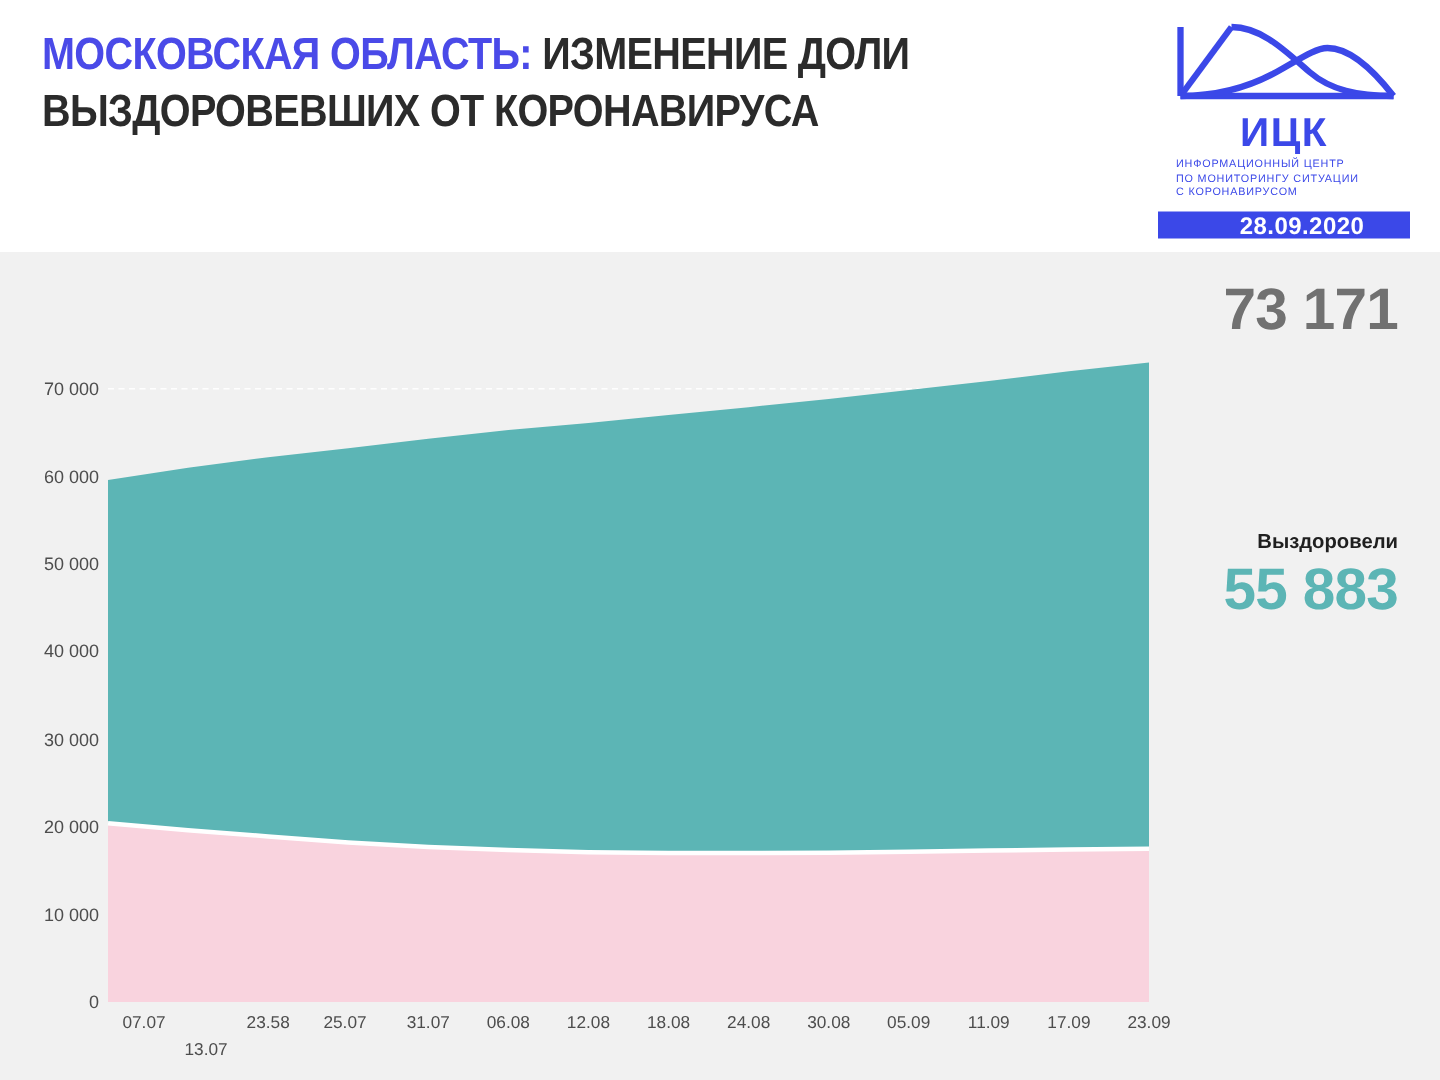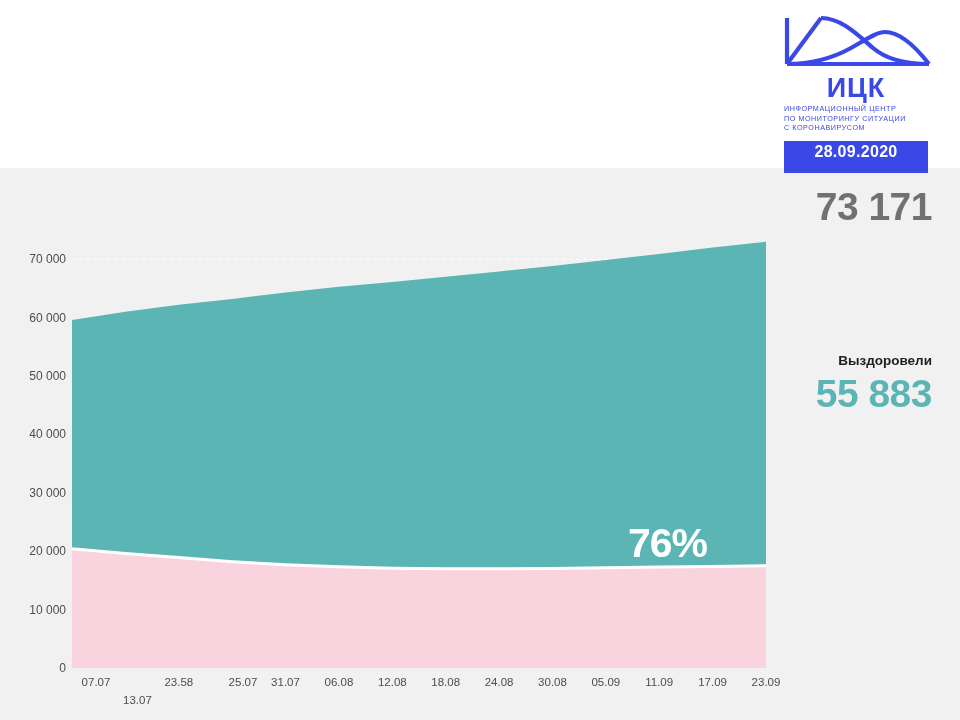--- a/index.html
+++ b/index.html
@@ -76,28 +76,29 @@
     letter-spacing: 0.55px;
     line-height: 9.6px;
     text-align: left;
     padding-left: 14px;
     margin-top: 3px;
     text-transform: uppercase;
   }
   .date-badge {
     margin: 8px auto 0 auto;
     width: 144px;
-    height: 32px;
+    height: 18px;
     background: #3b48e8;
     color: #ffffff;
     font-family: "Liberation Sans", sans-serif;
     font-weight: bold;
     font-size: 16px;
     line-height: 22px;
     letter-spacing: 0.3px;
+    padding-left: 24px;
   }
 
   
   .chart-panel {
     position: absolute;
     left: 0;
     top: 168px;
     width: 770px;
     height: 552px;
   }
@@ -181,20 +182,24 @@
 
   .stat-total { top: 14px; }
   .stat-rec   { top: 184px; }
   .stat-ill   { top: 374px; }
 </style>
 </head>
 <body>
 
 <div class="header">
 
+  <div class="title-block">
+    <div class="title-line"><span class="title-accent">МОСКОВСКАЯ ОБЛАСТЬ:</span><span> ИЗМЕНЕНИЕ ДОЛИ</span></div>
+    <div class="title-line">ВЫЗДОРОВЕВШИХ ОТ КОРОНАВИРУСА</div>
+  </div>
 
   <div class="logo-block">
     <svg class="logo-mark" viewBox="0 0 150 62">
       <g fill="none" stroke="#3b48e8" stroke-width="4.2" stroke-linejoin="miter" stroke-linecap="butt">
         <path d="M6 6 L6 52"></path>
         <path d="M6 52 L148 52"></path>
         <path d="M6 52 L40 6"></path>
         <path d="M40 6 C 60 6, 76 22, 92 36 C 106 48, 124 52, 148 52"></path>
         <path d="M6 52 C 30 52, 52 46, 70 36 C 86 27, 96 20, 104 20 C 118 20, 134 34, 148 52"></path>
       </g>
@@ -227,34 +232,33 @@
       <div class="ytick" style="top: 324.8px;">30 000</div>
       <div class="ytick" style="top: 266.4px;">40 000</div>
       <div class="ytick" style="top: 208px;">50 000</div>
       <div class="ytick" style="top: 149.6px;">60 000</div>
       <div class="ytick" style="top: 91.2px;">70 000</div>
     </div>
   <div class="xtick-wrap" id="xticks">
       <div class="xtick" style="left: 72px; top: 8px; padding-left: 48px;">07.07</div>
       <div class="xtick" style="left: 125.4px; top: 26px; margin-left: 12px;">13.07</div>
       <div class="xtick" style="left: 178.8px; top: 8px;">23.58</div>
-      <div class="xtick" style="left: 243px; top: 8px;">25.07</div>
+      <div class="xtick" style="left: 230px; top: 8px;">25.07</div>
       <div class="xtick" style="left: 285.5px; top: 8px;">31.07</div>
       <div class="xtick" style="left: 338.9px; top: 8px;">06.08</div>
       <div class="xtick" style="left: 392.3px; top: 8px;">12.08</div>
       <div class="xtick" style="left: 445.7px; top: 8px;">18.08</div>
       <div class="xtick" style="left: 499.1px; top: 8px;">24.08</div>
       <div class="xtick" style="left: 552.5px; top: 8px;">30.08</div>
       <div class="xtick" style="left: 605.8px; top: 8px;">05.09</div>
       <div class="xtick" style="left: 659.2px; top: 8px;">11.09</div>
       <div class="xtick" style="left: 712.6px; top: 8px;">17.09</div>
       <div class="xtick" style="left: 766px; top: 8px;">23.09</div>
     </div>
 
-  <div class="pct-label">76%</div>
 </div>
 
 <div class="stats">
 
   <div class="stat stat-total">
     <div class="stat-value v-total">73 171</div>
   </div>
 
   <div class="stat stat-rec">
     <div class="stat-label">Выздоровели</div>

